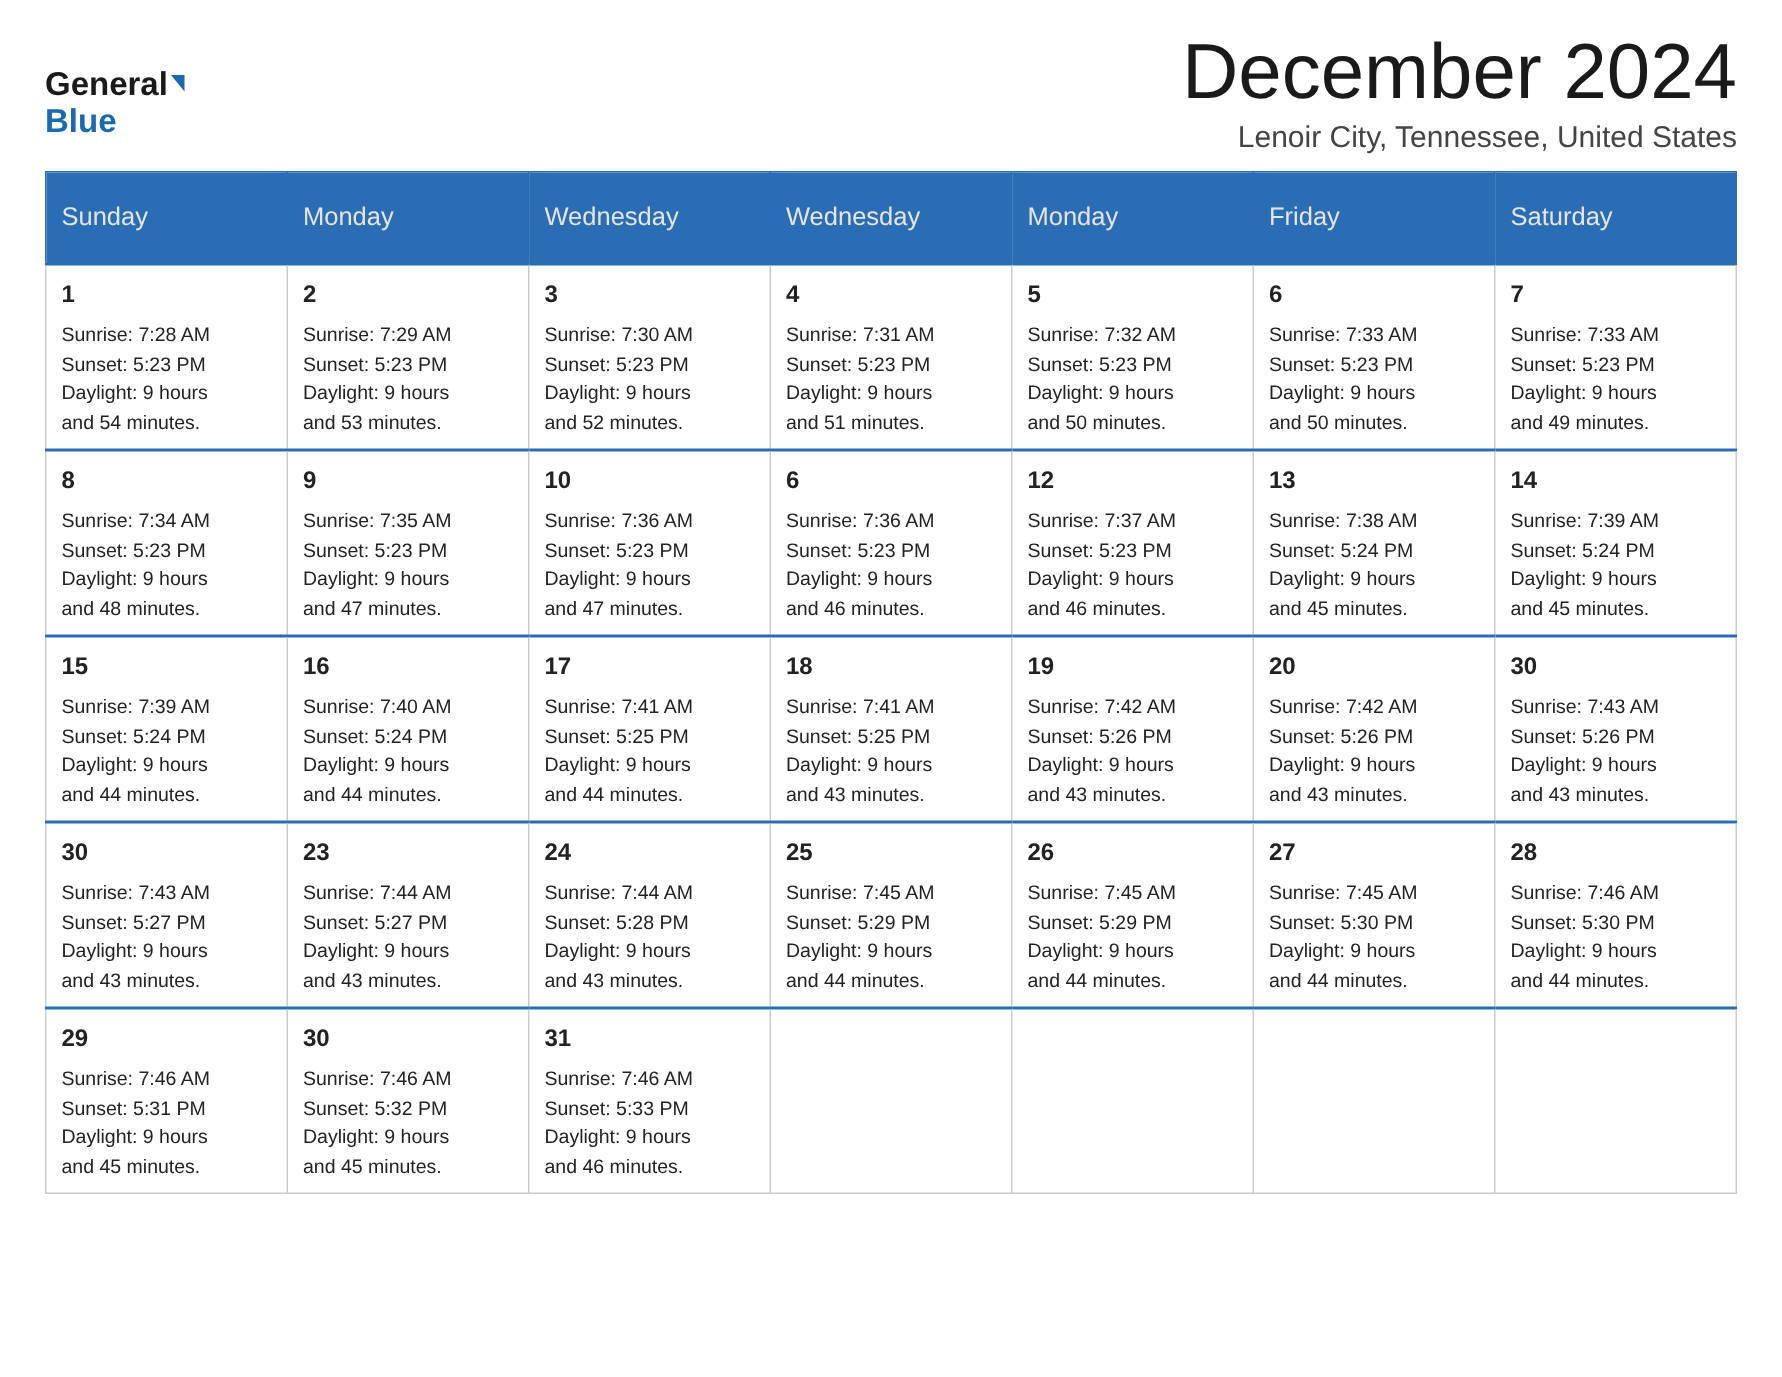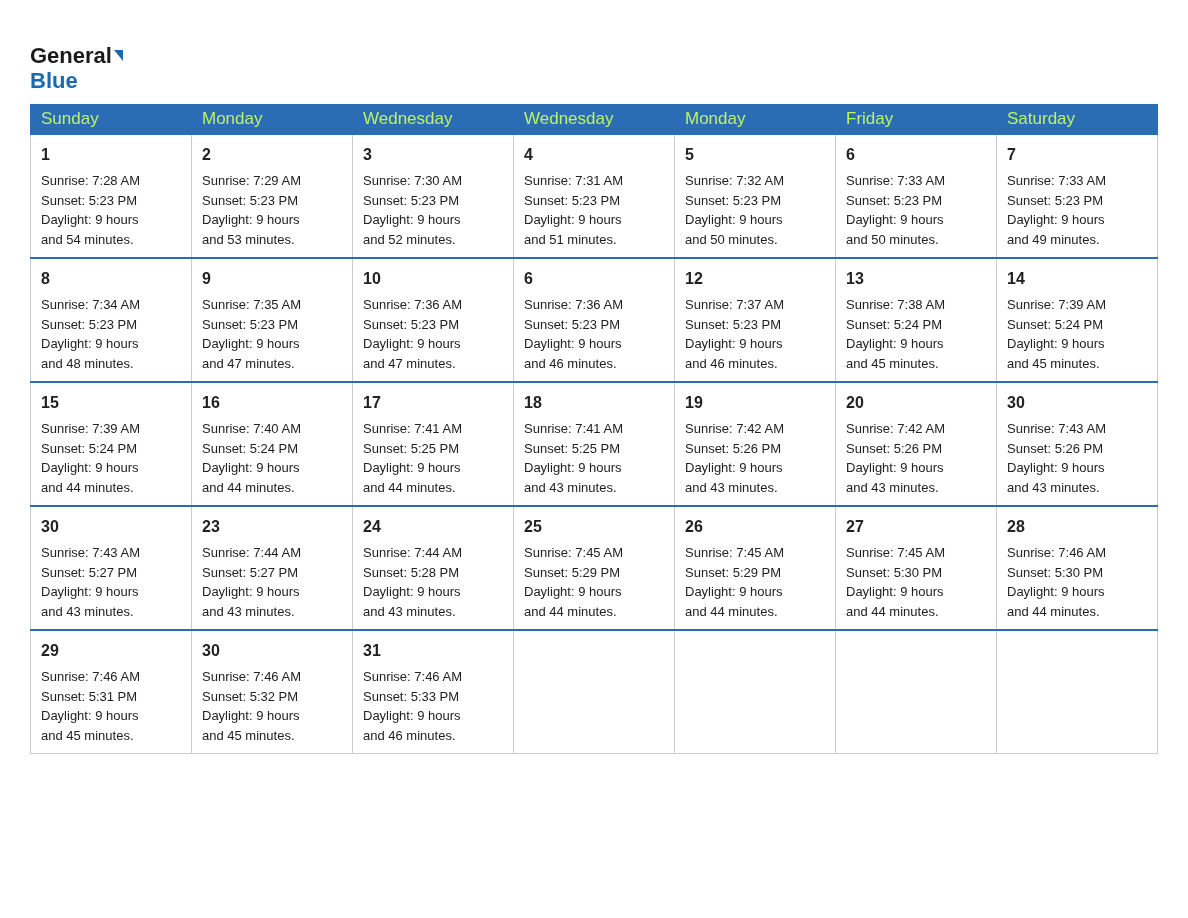--- a/index.html
+++ b/index.html
@@ -59,24 +59,24 @@
       color: #444;
       margin-top: 4px;
     }
     .calendar {
       width: 100%;
       border-collapse: collapse;
       margin-top: 10px;
     }
     .calendar th {
       background: #2a6db5;
-      color: #bef264;
+      color: #e5e5e5;
       font-size: 17px;
       font-weight: normal;
-      padding: 4px 10px;
+      padding: 20px 10px;
       text-align: left;
       border: 1px solid #2a6db5;
     }
     .calendar td {
       vertical-align: top;
       padding: 8px 10px;
       border: 1px solid #ccc;
       width: 14.28%;
       min-height: 110px;
       font-size: 13px;
@@ -109,20 +109,24 @@
   </style>
 </head>
 <body>
 
 <div class="header">
   <div class="logo">
     <div class="logo-text">
       General<span class="logo-arrow"></span>
     </div>
     <div class="logo-line2">Blue</div>
+  </div>
+  <div class="title-block">
+    <div class="month-title">December 2024</div>
+    <div class="location">Lenoir City, Tennessee, United States</div>
   </div>
 </div>
 
 <table class="calendar">
   <thead>
     <tr>
       <th>Sunday</th>
       <th>Monday</th>
       <th>Wednesday</th>
       <th>Wednesday</th>

